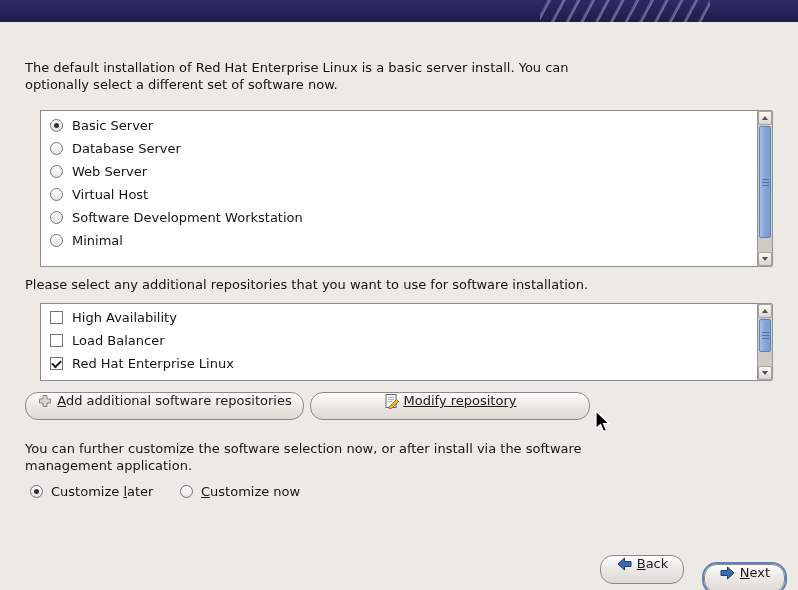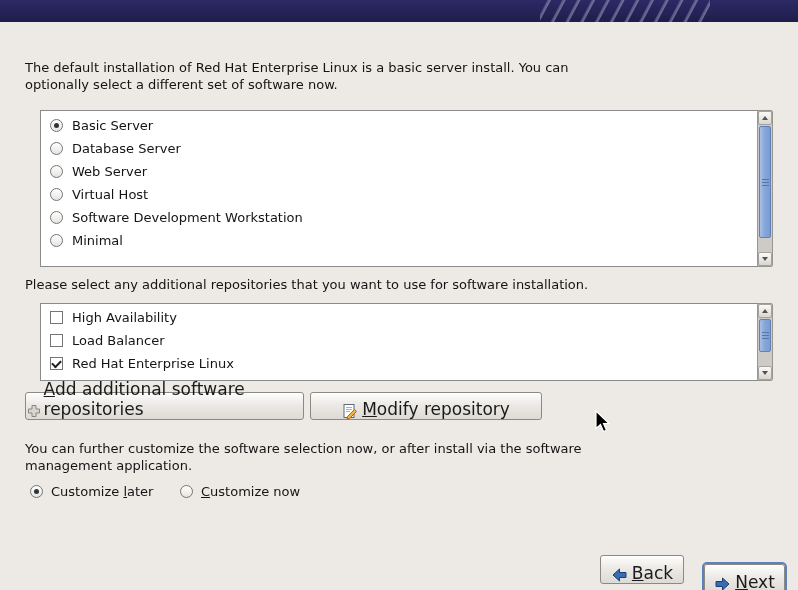--- a/index.html
+++ b/index.html
@@ -82,28 +82,28 @@
   }
   .sb-grip {
     width:7px; height:7px;
     background:repeating-linear-gradient(#56779f 0 1px, transparent 1px 3px);
   }
   #sb1 .sb-thumb { top:15px; height:112px; }
   #sb2 .sb-thumb { top:15px; height:33px; }
   
   .btn {
     position:absolute; height:28px;
-    display:flex; align-items:flex-end; justify-content:center; gap:4px;
+    display:flex; align-items:flex-start; justify-content:center; gap:4px;
     background:linear-gradient(#fefefd 0%, #eceae6 45%, #dedad4 100%);
-    border:1px solid #8c8982; border-radius:3px;
+    border:1px solid #8c8982; border-radius:13px;
     box-shadow:inset 0 1px 0 #ffffff;
-    font-size:17px; color:#1a1a1a; cursor:default;
+    font-size:13px; color:#1a1a1a; cursor:default;
   }
   #btn-add    { left:25px;  top:392px; width:279px; }
-  #btn-modify { left:310px; top:392px; width:232px; }
+  #btn-modify { left:310px; top:392px; width:280px;text-decoration:underline; }
   #btn-back   { left:600px; top:555px; width:84px; height:29px; }
   #btn-next   { left:704px; top:564px; width:81px; height:29px;
                 box-shadow:0 0 0 2px #5d81ba, inset 0 1px 0 #ffffff; }
   .mn { text-decoration:underline; }
   
   .cust-opt { position:absolute; top:484px; display:flex; align-items:center; }
   #cust-later { left:30px; }
   #cust-now   { left:180px; }
   .cust-opt .lbl { margin-left:8px; }
   

